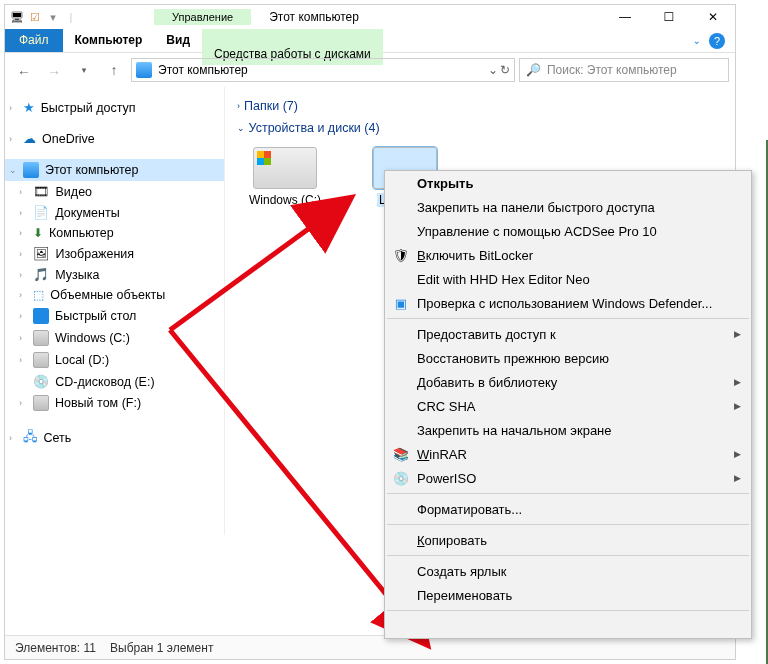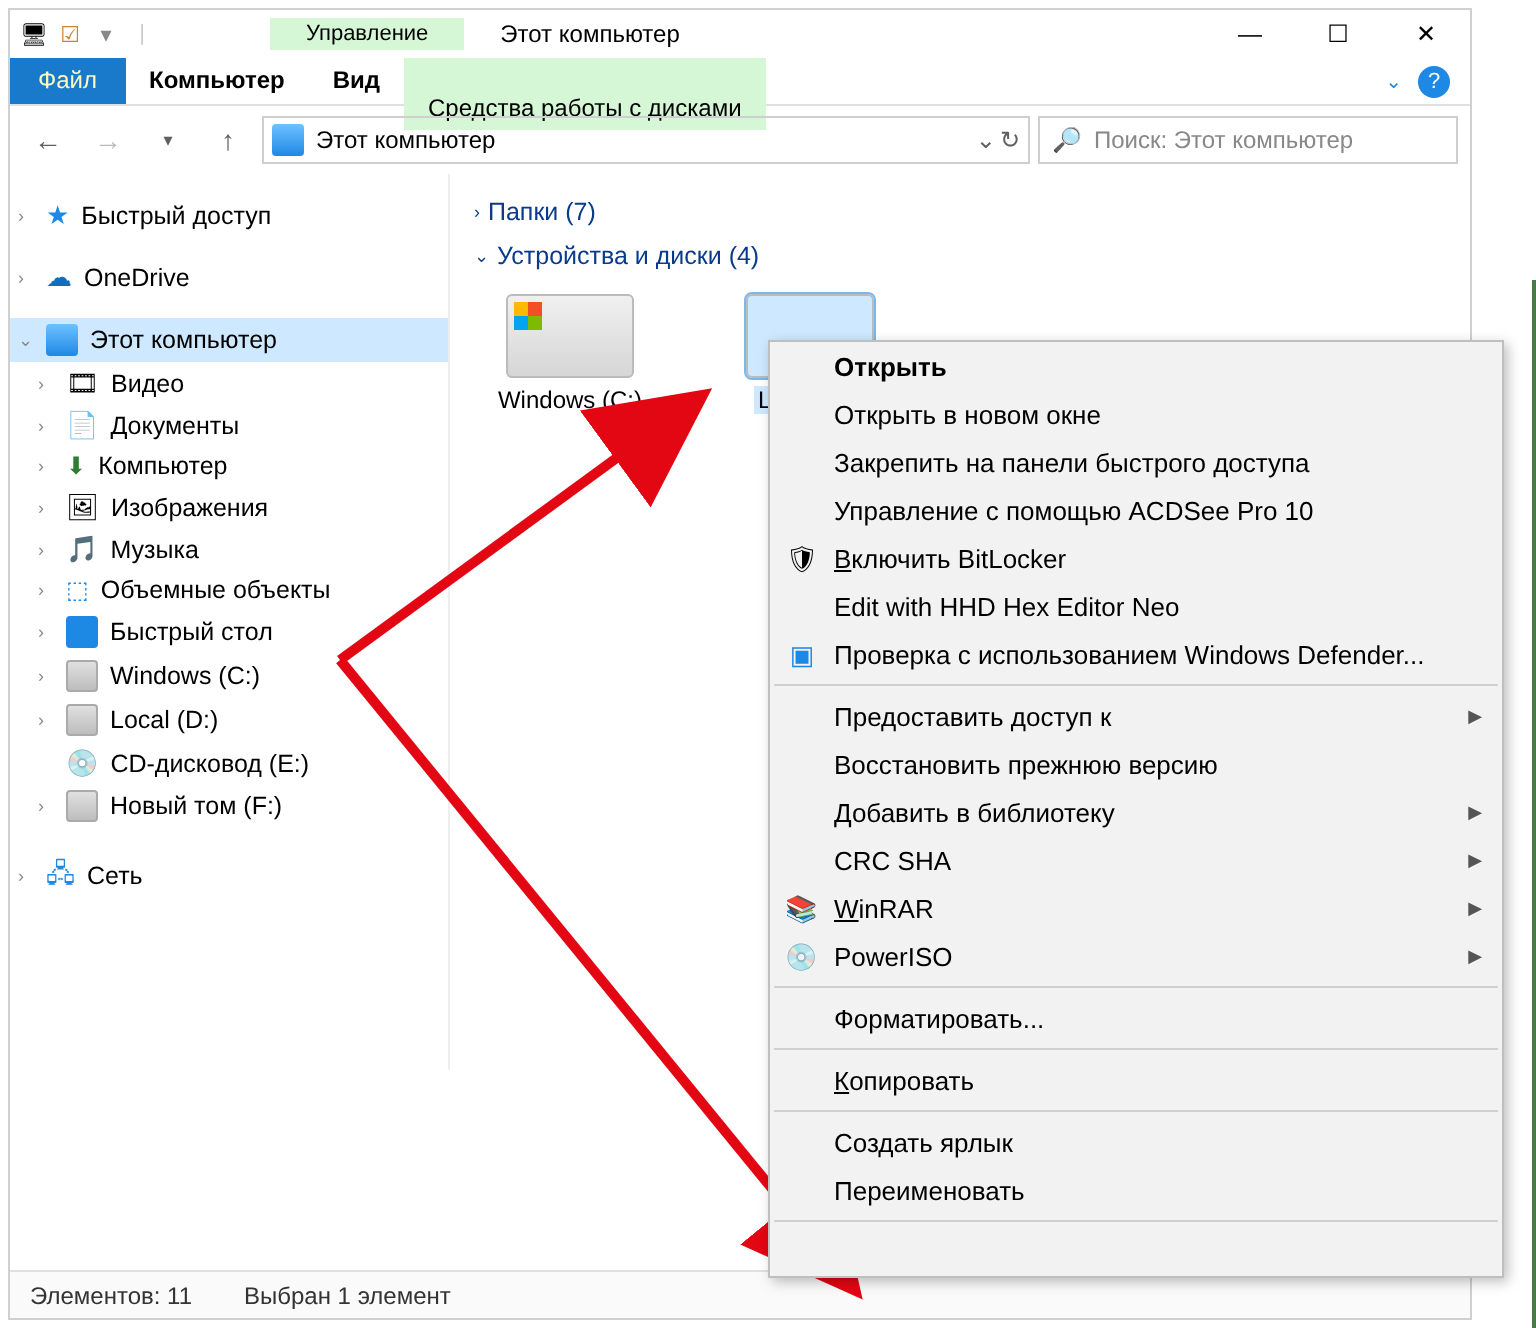--- a/index.html
+++ b/index.html
@@ -2,21 +2,21 @@
 <html><head>
 <meta charset="utf-8">
 <style>
   * { box-sizing: border-box; font-family: "Segoe UI", Tahoma, sans-serif; }
   body { margin: 0; background: #fff; width: 768px; height: 664px; overflow: hidden; position: relative; }
   .window { position: absolute; left: 4px; top: 4px; width: 732px; height: 656px; border: 1px solid #d0d0d0; background: #fff; }
   
   .titlebar { display: flex; align-items: center; height: 24px; font-size: 12px; }
   .qat { display: flex; align-items: center; gap: 2px; padding: 0 4px; }
   .qat-icon { width: 16px; height: 16px; display: inline-flex; align-items: center; justify-content: center; font-size: 11px; }
-  .tab-context { background: #d6f7d6; padding: 2px 18px; font-size: 11px; margin-left: 52px; text-align: center; }
+  .tab-context { background: #d6f7d6; padding: 2px 18px; font-size: 11px; margin-left: 71px; text-align: center; }
   .title-text { margin-left: 18px; }
   .win-controls { margin-left: auto; display: flex; }
   .win-btn { width: 44px; height: 24px; display: flex; align-items: center; justify-content: center; font-size: 12px; }
   
   .ribbon { display: flex; align-items: stretch; height: 24px; font-size: 12px; border-bottom: 1px solid #e0e0e0; }
   .ribbon-file { background: #1979ca; color: #fef9c3; padding: 4px 14px; }
   .ribbon-tab { padding: 4px 12px; font-weight: bold; }
   .ribbon-context { background: #d6f7d6; padding: 18px 12px; margin-left: 0; }
   .ribbon-right { margin-left: auto; display: flex; align-items: center; gap: 8px; padding-right: 10px; }
   .help-icon { width: 16px; height: 16px; border-radius: 50%; background: #1e88e5; color: #fff; display: inline-flex; align-items: center; justify-content: center; font-size: 11px; }
@@ -54,21 +54,21 @@
   .group-header { color: #0a3a8a; padding: 4px 0; display: flex; align-items: center; gap: 4px; }
   .group-header .chev { font-size: 9px; }
   .drive-row { display: flex; gap: 24px; margin-top: 8px; }
   .drive { width: 96px; text-align: center; font-size: 12px; }
   .drive.selected .drive-icon { outline: 1px solid #7ab8ea; background: #cde8ff; }
   .drive.selected .drive-label { background: #cde8ff; }
   .drive-icon { width: 64px; height: 42px; margin: 0 auto 4px; background: linear-gradient(#f0f0f0,#d6d6d6); border: 1px solid #bbb; border-radius: 3px; position: relative; }
   .drive-icon.win::after { content: ""; position: absolute; left: 3px; top: 3px; width: 14px; height: 14px; background: conic-gradient(#f25022 0 25%, #7fba00 0 50%, #00a4ef 0 75%, #ffb900 0); }
   .drive-label { display: inline-block; padding: 0 2px; }
   
-  .statusbar { position: absolute; left: 0; right: 0; bottom: 0; height: 24px; border-top: 1px solid #e0e0e0; background: #fafafa; font-size: 12px; color: #333; display: flex; align-items: center; padding: 0 10px; gap: 26px; }
+  .statusbar { position: absolute; left: 0; right: 0; bottom: 0; height: 24px; border-top: 1px solid #e0e0e0; background: #fafafa; font-size: 12px; color: #333; display: flex; align-items: center; padding: 0 10px; gap: 14px; }
   
   .context-menu { position: absolute; left: 384px; top: 170px; width: 368px; background: #f2f2f2; border: 1px solid #bfbfbf; box-shadow: 2px 2px 6px rgba(0,0,0,0.25); font-size: 13px; z-index: 20; }
   .cm-item { display: flex; align-items: center; height: 24px; padding: 0 26px 0 32px; position: relative; }
   .cm-item.bold { font-weight: 700; }
   .cm-item.sub::after { content: "▶"; position: absolute; right: 10px; font-size: 9px; color: #555; }
   .cm-item .ic { position: absolute; left: 8px; width: 16px; height: 16px; display: inline-flex; align-items: center; justify-content: center; font-size: 13px; }
   .cm-sep { height: 1px; background: #d0d0d0; margin: 3px 2px; }
   .cm-item u { text-decoration: underline; }
   
   .arrow { position: absolute; z-index: 15; }
@@ -236,23 +236,20 @@
     <span>Выбран 1 элемент</span>
   </div>
 
 </div>
 
 <div class="context-menu">
   <div class="cm-item bold">
       <span>Открыть</span>
     </div>
   <div class="cm-item">
-      <span>Открыть в новом окне</span>
-    </div>
-  <div class="cm-item">
       <span>Закрепить на панели быстрого доступа</span>
     </div>
   <div class="cm-item">
       <span>Управление с помощью ACDSee Pro 10</span>
     </div>
   <div class="cm-item">
       <span class="ic">🛡</span>
       <span><u>В</u>ключить BitLocker</span>
     </div>
   <div class="cm-item">
@@ -267,20 +264,23 @@
       <span>Предоставить доступ к</span>
     </div>
   <div class="cm-item">
       <span>Восстановить прежнюю версию</span>
     </div>
   <div class="cm-item sub">
       <span>Добавить в библиотеку</span>
     </div>
   <div class="cm-item sub">
       <span>CRC SHA</span>
+    </div>
+  <div class="cm-item">
+      <span>Закрепить на начальном экране</span>
     </div>
   <div class="cm-item sub">
       <span class="ic">📚</span>
       <span><u>W</u>inRAR</span>
     </div>
   <div class="cm-item sub">
       <span class="ic">💿</span>
       <span>PowerISO</span>
     </div>
   <div class="cm-sep"></div>

